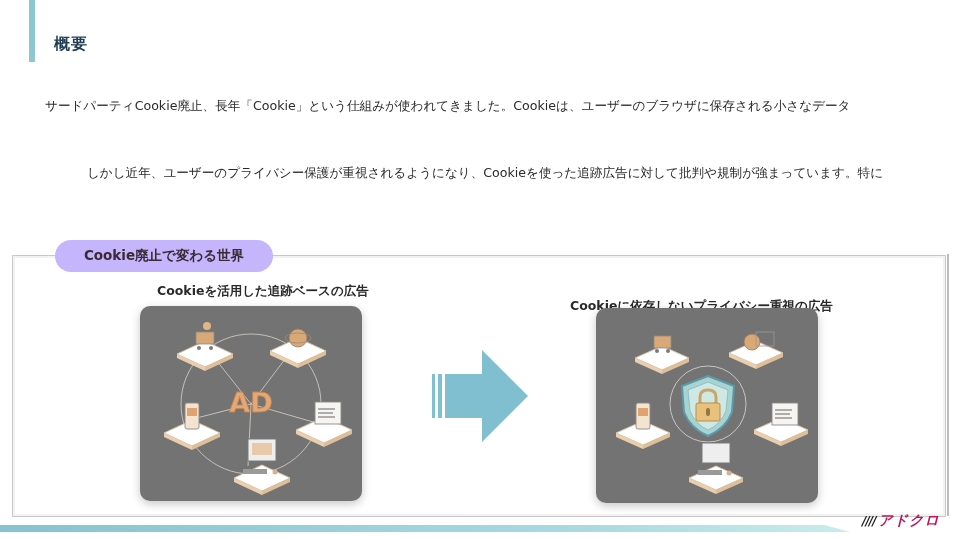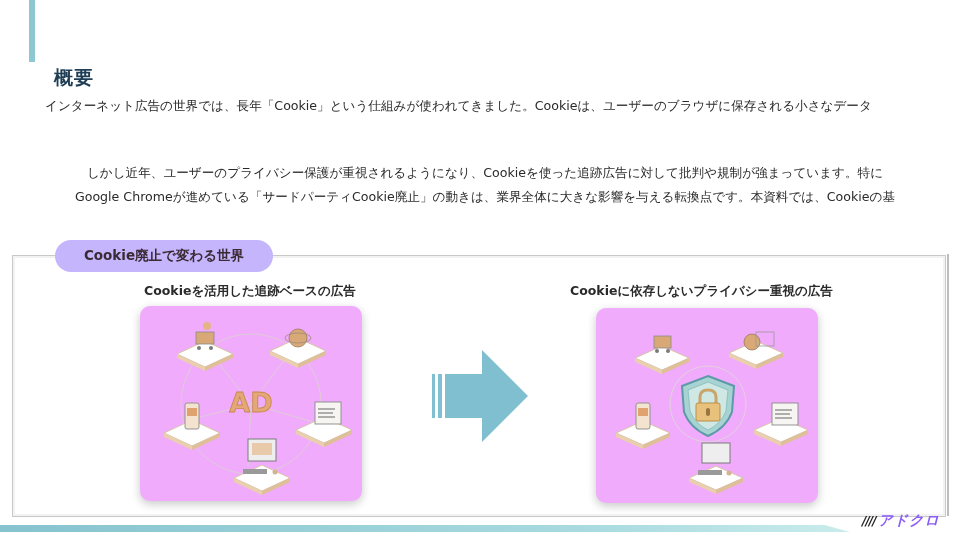--- a/index.html
+++ b/index.html
@@ -1,59 +1,58 @@
 <!DOCTYPE html>
 <html><head>
 <meta charset="utf-8">
 <style>
   * { box-sizing: border-box; margin: 0; padding: 0; }
   html, body { width: 960px; height: 539px; overflow: hidden; background: #ffffff; }
   body { position: relative; font-family: "DejaVu Sans", "Liberation Sans", sans-serif; color: #222; }
 
   .accent-bar { position: absolute; left: 29px; top: 0; width: 6px; height: 62px; background: #8cc7d2; }
-  .page-title { position: absolute; left: 54px; top: 34px; font-size: 19px; font-weight: bold; color: #1f3e55; letter-spacing: 1px; margin-top: 31px; }
+  .page-title { position: absolute; left: 54px; top: 34px; font-size: 16px; font-weight: bold; color: #1f3e55; letter-spacing: 1px; }
 
   .body-text { position: absolute; left: 45px; width: 880px; font-size: 12.6px; line-height: 24px; color: #2a2a2a; }
   .para1 { top: 94px; }
   .para2 { top: 161px; text-align: center; }
   .body-text span { display: block; white-space: nowrap; }
 
   .panel { position: absolute; left: 12px; top: 255px; width: 934px; height: 262px; border: 1px solid #c9c9c9; box-shadow: inset 0 0 0 2px #f2f2f2; }
   .panel::after { content: ""; position: absolute; right: -4px; top: -2px; width: 2px; height: 262px; background: #bdbdbd; }
 
   .section-pill { position: absolute; left: 55px; top: 240px; width: 218px; height: 32px; border-radius: 16px; background: #c4b5fd; font-size: 13.5px; font-weight: bold; color: #3a2a33; display: flex; align-items: center; justify-content: center; }
 
   .col-title { position: absolute; top: 283px; font-size: 12.5px; font-weight: bold; color: #2a2a2a; white-space: nowrap; }
-  .col-title.left { left: 144px; text-align: center; }
-  .col-title.right { left: 570px; }
-
-  .illus { position: absolute; width: 222px; height: 195px; background: #f0abfc; border-radius: 10px; box-shadow: 0 3px 10px rgba(0,0,0,0.22); overflow: hidden; }
+  .col-title.left { left: 157px; text-align: center; }
+  .col-title.right { left: 570px; margin-top: 15px; }
+
+  .illus { position: absolute; width: 222px; height: 195px; background: #737373; border-radius: 10px; box-shadow: 0 3px 10px rgba(0,0,0,0.22); overflow: hidden; }
   .illus.left { left: 140px; top: 306px; }
   .illus.right { left: 596px; top: 308px; }
   .illus svg { width: 100%; height: 100%; display: block; }
 
   .arrow { position: absolute; left: 432px; top: 350px; width: 96px; height: 92px; }
 
   .footer-band { position: absolute; left: 0; top: 525px; width: 850px; height: 7px; background: linear-gradient(90deg, #86c3cf 0%, #a9dbe0 70%, #c9ecec 100%); clip-path: polygon(0 0, 97% 0, 100% 100%, 0 100%); }
   .logo { position: absolute; left: 862px; top: 512px; display: flex; align-items: center; gap: 3px; }
   .logo-mark { font-size: 12px; font-style: italic; font-weight: bold; color: #1d1d1d; letter-spacing: -1px; }
-  .logo-text { font-size: 14px; font-style: italic; font-weight: bold; color: #8b5cf6; letter-spacing: 1px; }
+  .logo-text { font-size: 14px; font-style: italic; font-weight: bold; color: #be185d; letter-spacing: 1px; }
 </style>
 </head>
 <body>
 
 <div class="accent-bar"></div>
 <h1 class="page-title">概要</h1>
 
 <div class="body-text para1">
-  <span>インターネット広告の世界では、長年「Cookie」という仕組みが使われてきました。Cookieは、ユーザーのブラウザに保存される小さなデータ</span>
+  <span>サードパーティCookie廃止、長年「Cookie」という仕組みが使われてきました。Cookieは、ユーザーのブラウザに保存される小さなデータ</span>
 </div>
 <div class="body-text para2">
   <span>しかし近年、ユーザーのプライバシー保護が重視されるようになり、Cookieを使った追跡広告に対して批判や規制が強まっています。特に</span>
-  <span>Google Chromeが進めている「サードパーティCookie廃止」の動きは、業界全体に大きな影響を与える転換点です。本資料では、Cookieの基</span>
 </div>
 
 <div class="panel"></div>
 <div class="section-pill">Cookie廃止で変わる世界</div>
 
 <div class="col-title left">Cookieを活用した追跡ベースの広告</div>
 <div class="col-title right">Cookieに依存しないプライバシー重視の広告</div>
 
 <div class="illus left">
   <svg viewBox="0 0 222 195" xmlns="http://www.w3.org/2000/svg">

